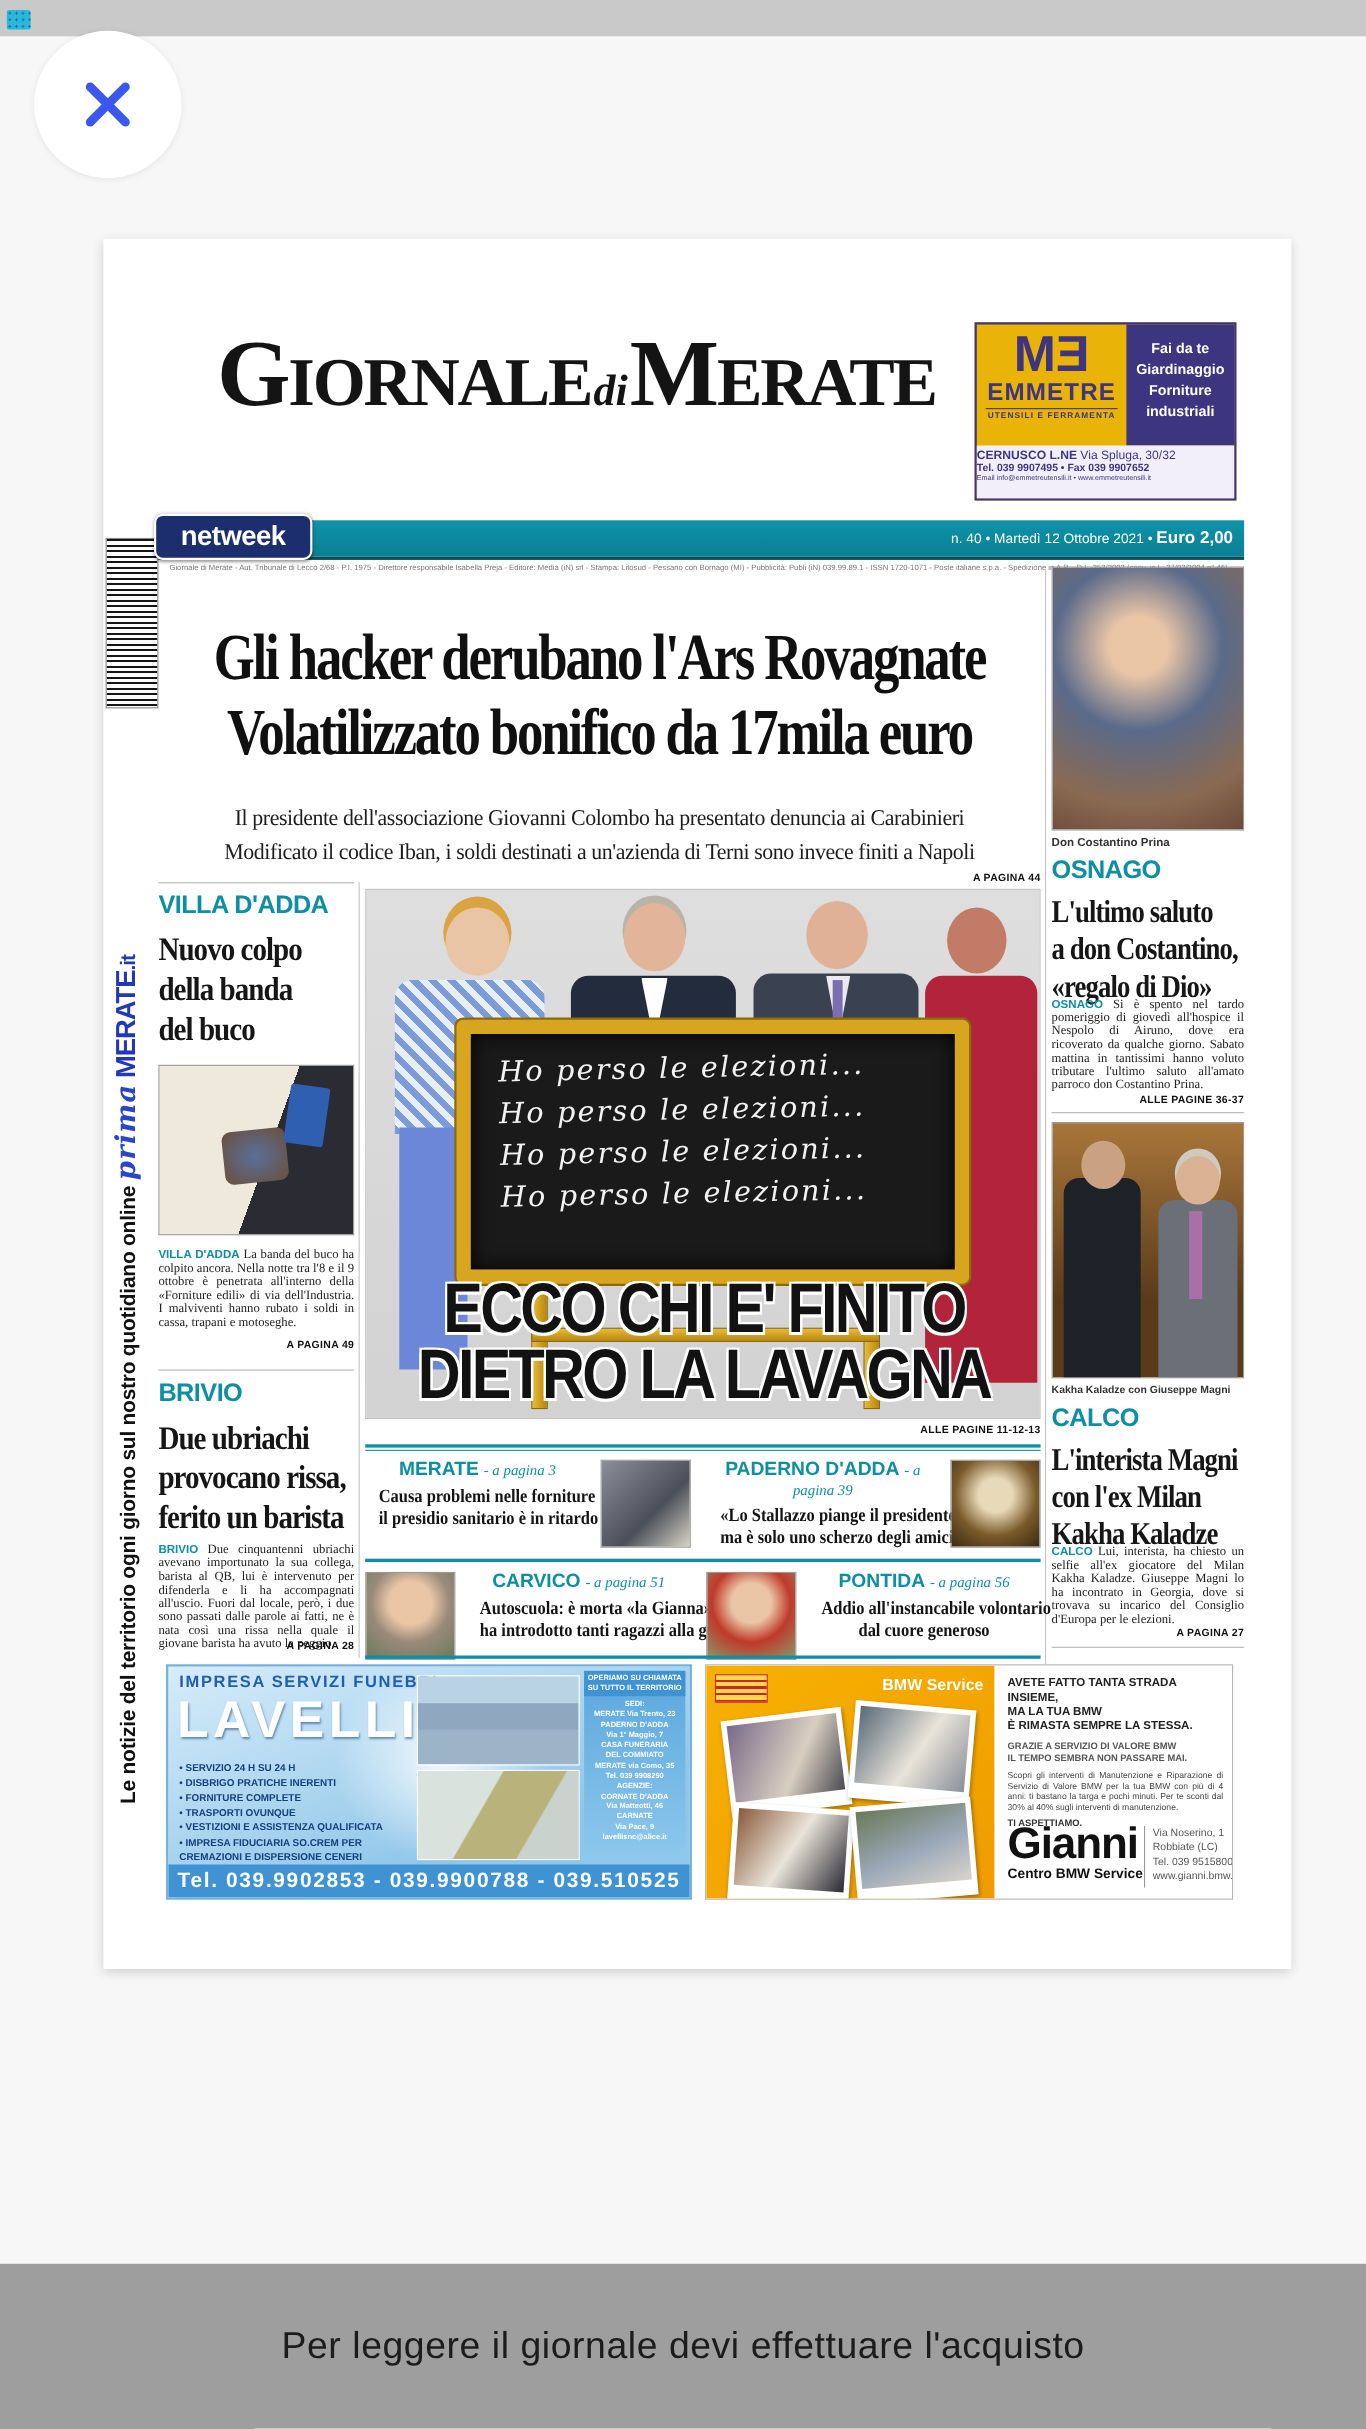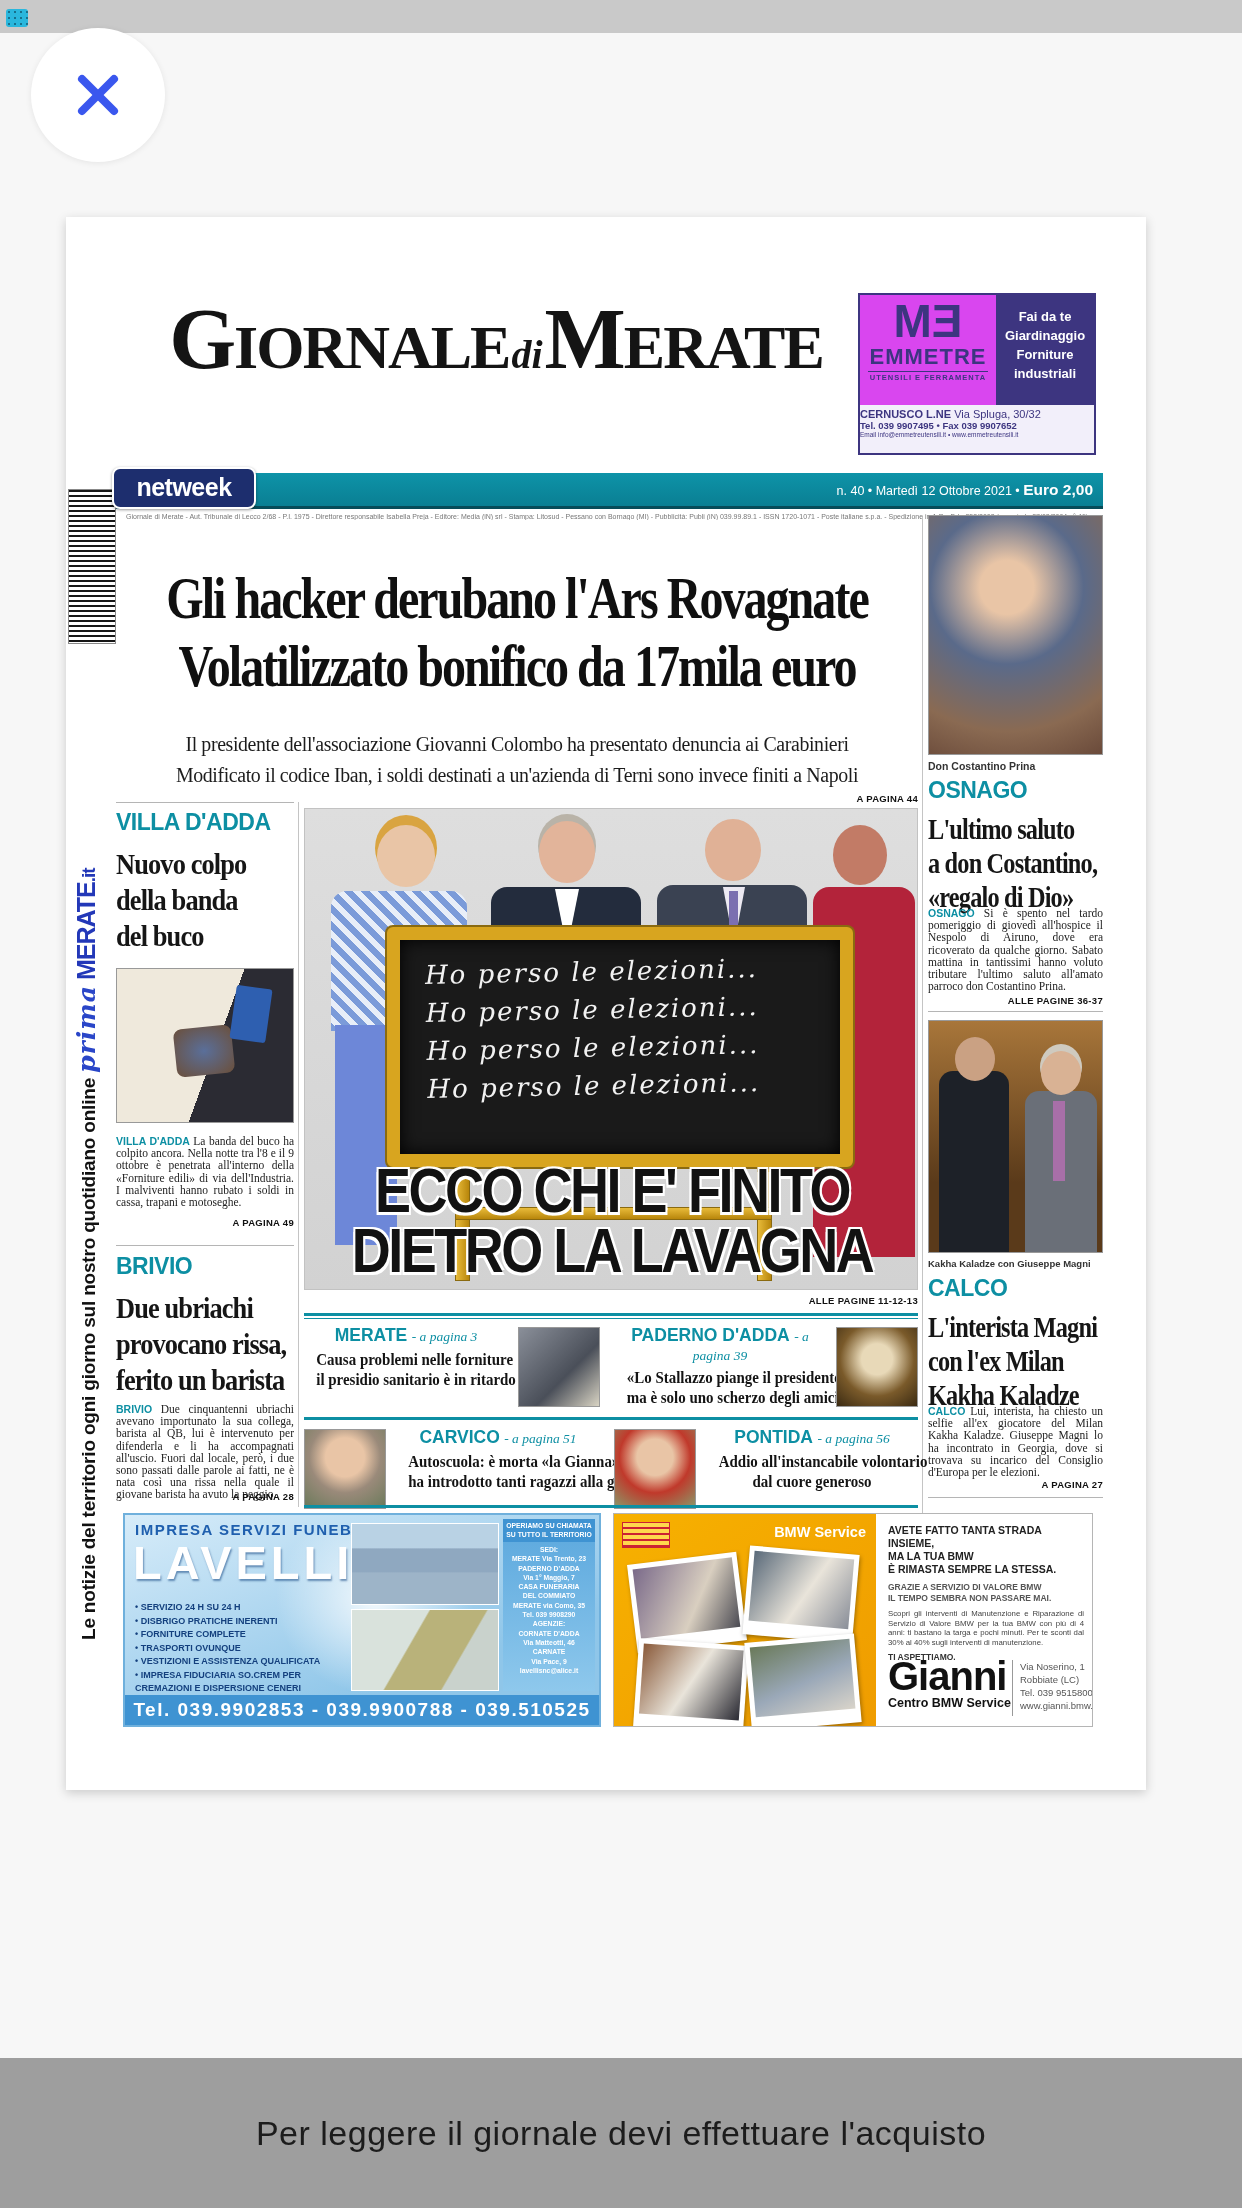--- a/index.html
+++ b/index.html
@@ -11,21 +11,21 @@
   #statusbar{left:0;top:0;width:1242px;height:33px;background:#c9c9c9;}
   #status-chip{left:6px;top:9px;width:22px;height:18px;background:#2ab7dd;border-radius:3px;
     background-image:radial-gradient(#17708c 1px,transparent 1.2px);background-size:6px 6px;}
   #close-btn{left:31px;top:28px;width:134px;height:134px;border-radius:50%;background:#fff;
     box-shadow:0 1px 6px rgba(0,0,0,.08);display:flex;align-items:center;justify-content:center;cursor:pointer;}
   #bottombar{left:0;top:2058px;width:1242px;height:150px;background:#9e9e9e;display:flex;
     align-items:center;justify-content:center;}
   #bottombar div{font-size:34px;color:#1c1c1c;letter-spacing:.5px;}
 
   
-  #paper{left:66px;top:217px;width:1080px;height:1573px;background:#fff;
+  #paper{left:94px;top:217px;width:1080px;height:1573px;background:#fff;
     box-shadow:0 3px 10px rgba(0,0,0,.18);overflow:hidden;}
   .tealrule{background:#0d8fa3;}
   .pageref{font-size:9.5px;font-weight:bold;color:#111;text-align:right;letter-spacing:.3px;}
   .seclabel{font-weight:bold;color:#0d8fa3;letter-spacing:-.5px;}
   .bodytext{font-family:"Liberation Serif",serif;font-size:11.5px;line-height:12.2px;color:#222;
     text-align:justify;}
   .leadin{font-family:"Liberation Sans",sans-serif;font-weight:bold;color:#0d8fa3;font-size:10.5px;}
   .hcond{transform:scaleX(.88);transform-origin:0 50%;white-space:nowrap;font-family:"Liberation Serif",serif;
     font-weight:bold;color:#161616;letter-spacing:-1px;}
   .hcondR{transform:scaleX(.84);transform-origin:0 50%;white-space:nowrap;font-family:"Liberation Serif",serif;
@@ -37,21 +37,21 @@
     font-family:"Liberation Serif",serif;letter-spacing:-2px;line-height:120px;}
   #masthead .big{font-size:86px;}
   #masthead .smallcap{font-size:62px;}
   #masthead .di{font-size:40px;font-style:italic;letter-spacing:0;}
   #mast-sub{left:40px;top:196px;width:780px;text-align:center;font-size:18px;font-weight:bold;
     font-family:"Liberation Serif",serif;color:#111;}
   #barcode{left:2px;top:272px;width:46px;height:153px;border:1px solid #888;
     background:repeating-linear-gradient(to bottom,#151515 0 2px,#fdfdfd 2px 5px);}
 
   
-  #emmetre{left:792px;top:76px;width:238px;height:162px;border:2px solid #3d3580;background:#d946ef;box-sizing:border-box;}
+  #emmetre{left:792px;top:76px;width:238px;height:162px;border:2px solid #3d3580;background:#eab308;box-sizing:border-box;}
   #emm-left{left:0;top:0;width:136px;height:110px;text-align:center;}
   #emm-logo{margin-top:2px;font-size:46px;font-weight:bold;color:#3d3580;line-height:48px;font-family:"Liberation Sans",sans-serif;}
   #emm-name{font-size:22px;font-weight:bold;color:#3d3580;letter-spacing:1px;line-height:24px;}
   #emm-tag{font-size:7.5px;font-weight:bold;color:#3d3580;letter-spacing:1px;border-top:1px solid #3d3580;
     margin:2px 8px 0 8px;padding-top:1px;}
   #emm-right{left:136px;top:0;width:98px;height:110px;background:#3d3580;color:#fff;text-align:center;
     font-weight:bold;font-size:13px;line-height:19px;padding-top:12px;box-sizing:border-box;}
   #emm-bottom{left:0;top:110px;width:234px;height:48px;background:#f2effa;text-align:left;color:#3d3580;}
   #emm-bottom .l1{font-size:11px;font-weight:bold;margin-top:3px;}
   #emm-bottom .l2{font-size:9.5px;font-weight:bold;}

